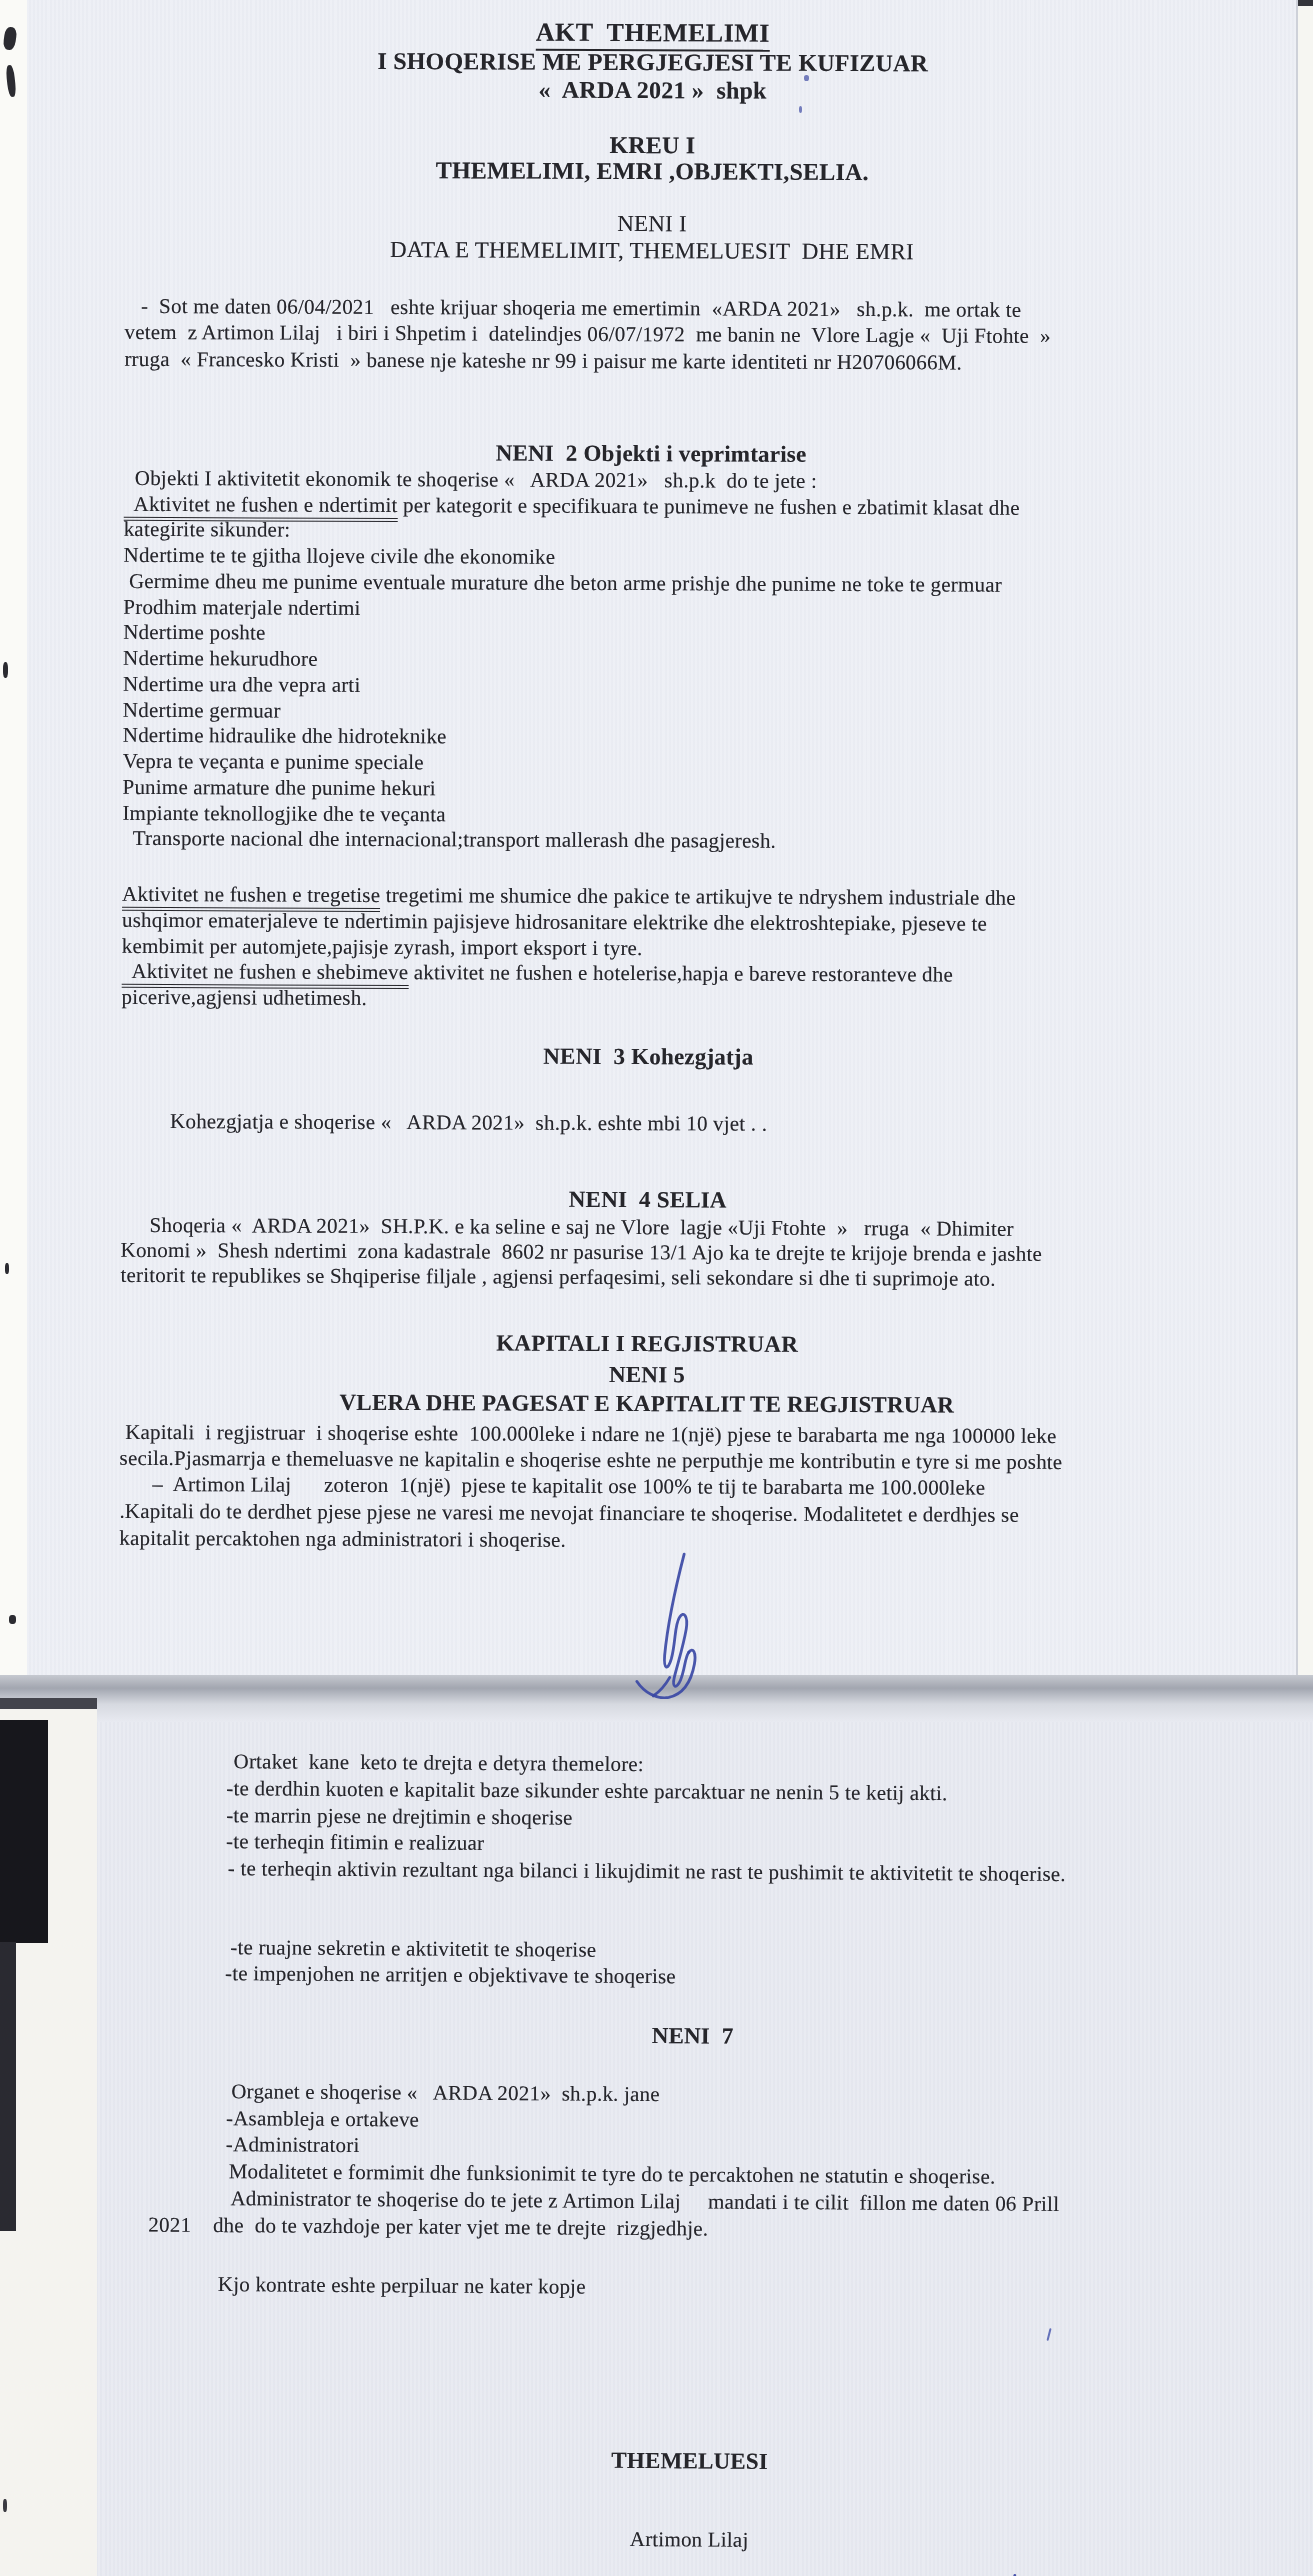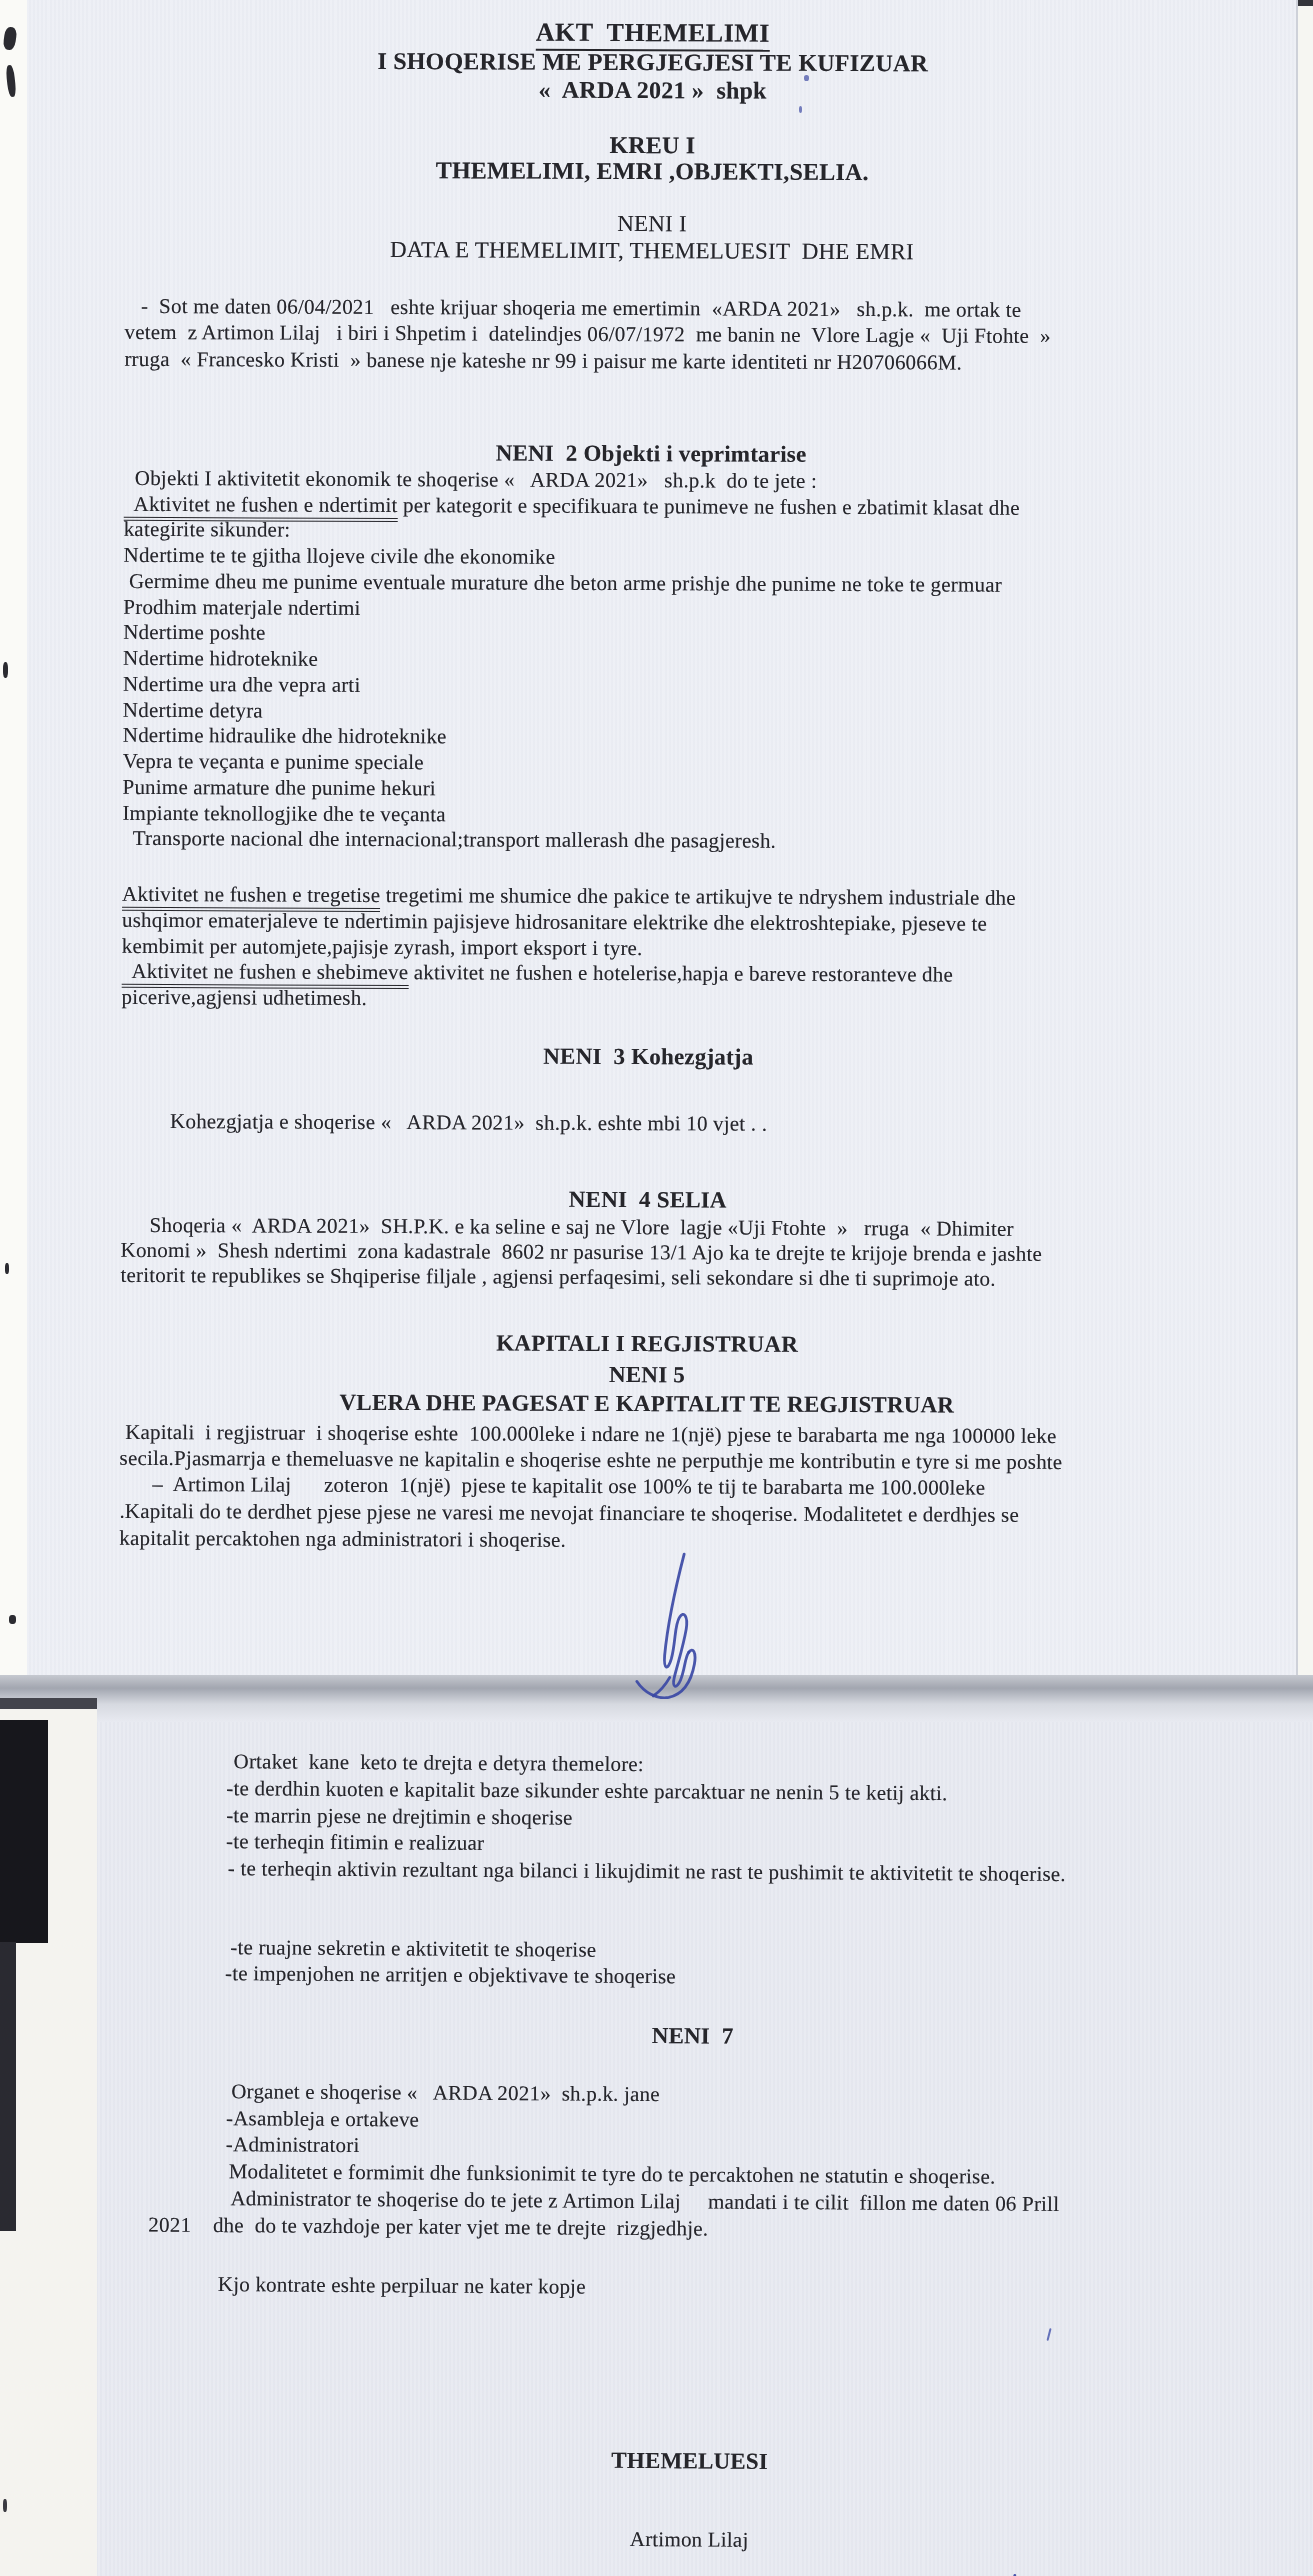--- a/index.html
+++ b/index.html
@@ -103,23 +103,23 @@
 
     <div class="line b h ctr" style="top:439px">NENI  2 Objekti i veprimtarise</div>
     <div class="line" style="top:466px;left:126px">  Objekti I aktivitetit ekonomik te shoqerise «   ARDA 2021»   sh.p.k  do te jete :</div>
     <div class="line" style="top:492px;left:126px"><span class="dbl-ul">  Aktivitet ne fushen e ndertimit</span><span> per kategorit e specifikuara te punimeve ne fushen e zbatimit klasat dhe</span></div>
     <div class="line" style="top:517px;left:126px">kategirite sikunder:</div>
 
     <div class="line" style="top:543px;left:126px">Ndertime te te gjitha llojeve civile dhe ekonomike</div>
     <div class="line" style="top:569px;left:126px"> Germime dheu me punime eventuale murature dhe beton arme prishje dhe punime ne toke te germuar</div>
     <div class="line" style="top:595px;left:126px">Prodhim materjale ndertimi</div>
     <div class="line" style="top:620px;left:126px">Ndertime poshte</div>
-    <div class="line" style="top:646px;left:126px">Ndertime hidroteknike</div>
+    <div class="line" style="top:646px;left:126px">Ndertime hekurudhore</div>
     <div class="line" style="top:672px;left:126px">Ndertime ura dhe vepra arti</div>
-    <div class="line" style="top:698px;left:126px">Ndertime detyra</div>
+    <div class="line" style="top:698px;left:126px">Ndertime germuar</div>
     <div class="line" style="top:723px;left:126px">Ndertime hidraulike dhe hidroteknike</div>
     <div class="line" style="top:749px;left:126px">Vepra te veçanta e punime speciale</div>
     <div class="line" style="top:775px;left:126px">Punime armature dhe punime hekuri</div>
     <div class="line" style="top:801px;left:126px">Impiante teknollogjike dhe te veçanta</div>
     <div class="line" style="top:826px;left:126px">  Transporte nacional dhe internacional;transport mallerash dhe pasagjeresh.</div>
 
     <div class="line" style="top:882px;left:126px"><span class="dbl-ul">Aktivitet ne fushen e tregetise</span><span> tregetimi me shumice dhe pakice te artikujve te ndryshem industriale dhe</span></div>
     <div class="line" style="top:908px;left:126px">ushqimor ematerjaleve te ndertimin pajisjeve hidrosanitare elektrike dhe elektroshtepiake, pjeseve te</div>
     <div class="line" style="top:934px;left:126px">kembimit per automjete,pajisje zyrash, import eksport i tyre.</div>
     <div class="line" style="top:959px;left:126px"><span class="dbl-ul">  Aktivitet ne fushen e shebimeve</span><span> aktivitet ne fushen e hotelerise,hapja e bareve restoranteve dhe</span></div>

